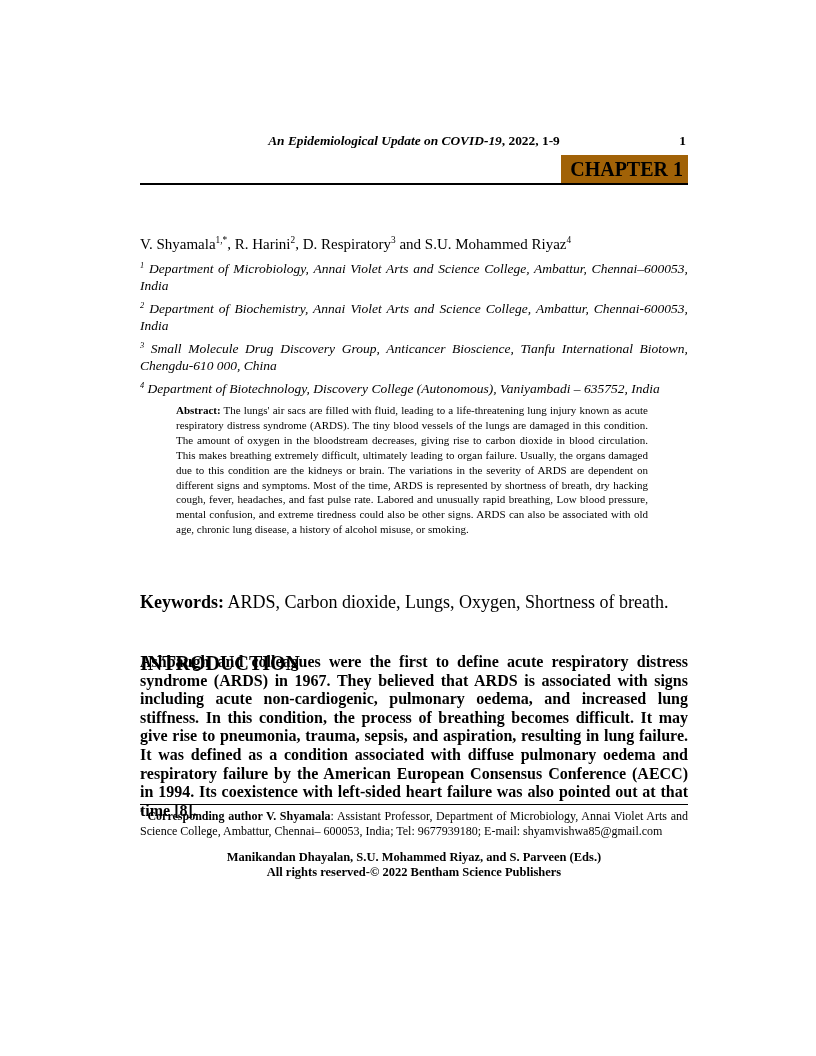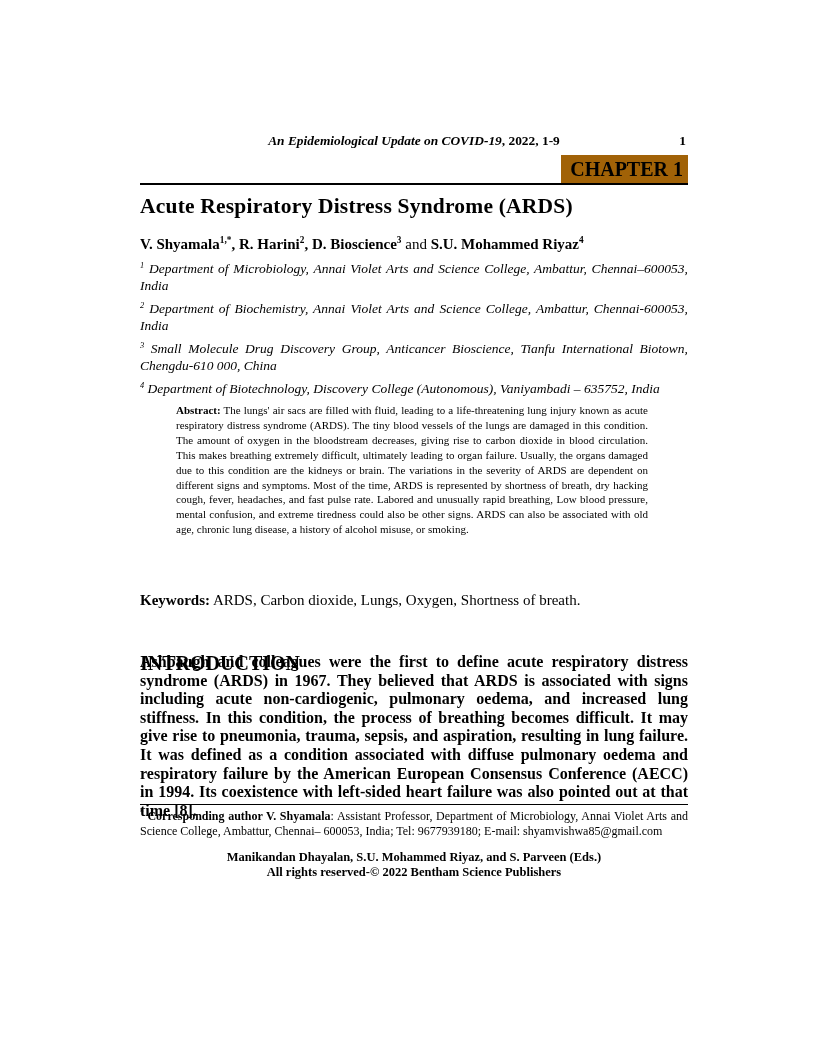--- a/index.html
+++ b/index.html
@@ -13,28 +13,28 @@
   .running-head{position:absolute;top:133px;left:140px;width:548px;font-size:13.4px;}
   .running-head .center-text{display:block;text-align:center;}
   .page-number{position:absolute;right:2px;top:0;font-weight:bold;font-size:13.4px;}
 
   .chapter-row{position:absolute;top:155px;left:140px;width:548px;border-bottom:2px solid #000;text-align:right;line-height:0;}
   .chapter-badge{display:inline-block;background:#a16207;font-weight:bold;font-size:20px;line-height:28px;padding:0 5px 0 9px;}
 
   .title{position:absolute;top:194px;left:140px;width:548px;font-size:21.5px;font-weight:bold;letter-spacing:0.2px;}
 
   .authors{position:absolute;top:236px;left:140px;width:548px;font-size:15px;font-weight:normal;}
-  .authors .b{font-weight:bold;}
+  .authors .b{font-weight:normal;}
 
   .affiliations{position:absolute;top:260px;left:140px;width:548px;font-size:13.5px;font-style:italic;line-height:17px;}
   .affiliation{margin:0 0 6px 0;text-align:justify;}
 
   .abstract{position:absolute;top:403px;left:176px;width:472px;font-size:11px;line-height:14.9px;text-align:justify;}
 
-  .keywords{position:absolute;top:592px;left:140px;width:548px;font-size:15px;}
+  .keywords{position:absolute;top:592px;left:140px;width:548px;font-size:18px;}
 
   .section-heading{position:absolute;top:652px;left:140px;width:548px;font-size:20px;font-weight:bold;}
 
   .intro-para{position:absolute;top:653px;left:140px;width:548px;font-size:16px;line-height:18.6px;text-align:justify;font-weight:bold;}
 
   .footnote{position:absolute;top:804px;left:140px;width:548px;border-top:1.5px solid #000;padding-top:4px;font-size:12px;line-height:14.5px;text-align:justify;}
 
   .footer-editors{position:absolute;top:850px;left:140px;width:548px;text-align:center;font-weight:bold;font-size:12.5px;line-height:15px;}
 </style>
 </head>
@@ -44,23 +44,22 @@
 
   <div class="running-head">
     <span class="center-text"><span class="b i">An Epidemiological Update on COVID-19</span><span class="b">, 2022, 1-9</span></span>
     <span class="page-number">1</span>
   </div>
 
   <div class="chapter-row">
     <span class="chapter-badge">CHAPTER 1</span>
   </div>
 
-  <h1 class="title" style="margin:0;">Acute Respiratory Distress Syndrome (ARDS)</h1>
 
-  <div class="authors"><span class="b">V. Shyamala</span><span class="b sup">1,*</span><span class="b">, </span><span class="b">R. Harini</span><span class="b sup">2</span><span class="b">, </span><span class="b">D. Bioscience</span><span class="b sup">3</span><span> and </span><span class="b">S.U. Mohammed Riyaz</span><span class="b sup">4</span></div>
+  <div class="authors"><span class="b">V. Shyamala</span><span class="b sup">1,*</span><span class="b">, </span><span class="b">R. Harini</span><span class="b sup">2</span><span class="b">, </span><span class="b">D. Respiratory</span><span class="b sup">3</span><span> and </span><span class="b">S.U. Mohammed Riyaz</span><span class="b sup">4</span></div>
 
   <div class="affiliations">
     <p class="affiliation"><span class="sup">1</span><span> Department of Microbiology, Annai Violet Arts and Science College, Ambattur, Chennai–600053, India</span></p>
     <p class="affiliation"><span class="sup">2</span><span> Department of Biochemistry, Annai Violet Arts and Science College, Ambattur, Chennai-600053, India</span></p>
     <p class="affiliation"><span class="sup">3</span><span> Small Molecule Drug Discovery Group, Anticancer Bioscience, Tianfu International Biotown, Chengdu-610 000, China</span></p>
     <p class="affiliation"><span class="sup">4</span><span> Department of Biotechnology, Discovery College (Autonomous), Vaniyambadi – 635752, India</span></p>
   </div>
 
   <div class="abstract"><span class="b">Abstract:</span><span> The lungs' air sacs are filled with fluid, leading to a life-threatening lung injury known as acute respiratory distress syndrome (ARDS). The tiny blood vessels of the lungs are damaged in this condition. The amount of oxygen in the bloodstream decreases, giving rise to carbon dioxide in blood circulation. This makes breathing extremely difficult, ultimately leading to organ failure. Usually, the organs damaged due to this condition are the kidneys or brain. The variations in the severity of ARDS are dependent on different signs and symptoms. Most of the time, ARDS is represented by shortness of breath, dry hacking cough, fever, headaches, and fast pulse rate. Labored and unusually rapid breathing, Low blood pressure, mental confusion, and extreme tiredness could also be other signs. ARDS can also be associated with old age, chronic lung disease, a history of alcohol misuse, or smoking.</span></div>
 

